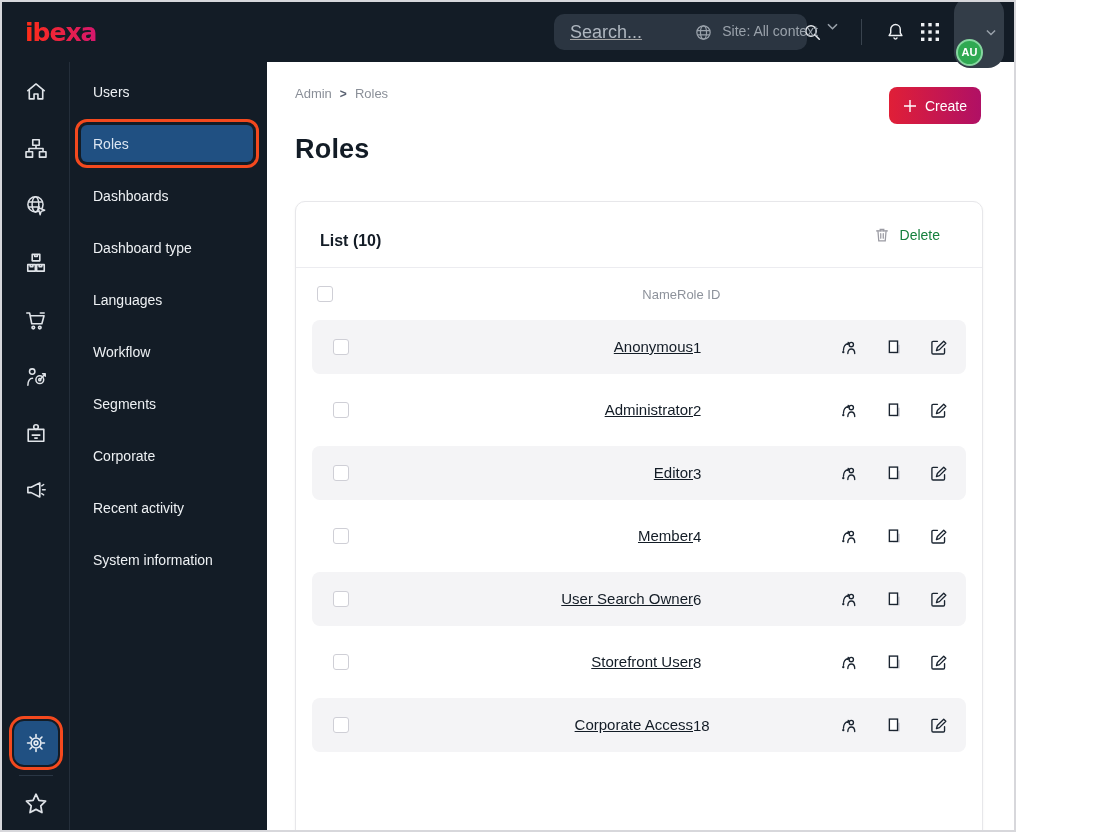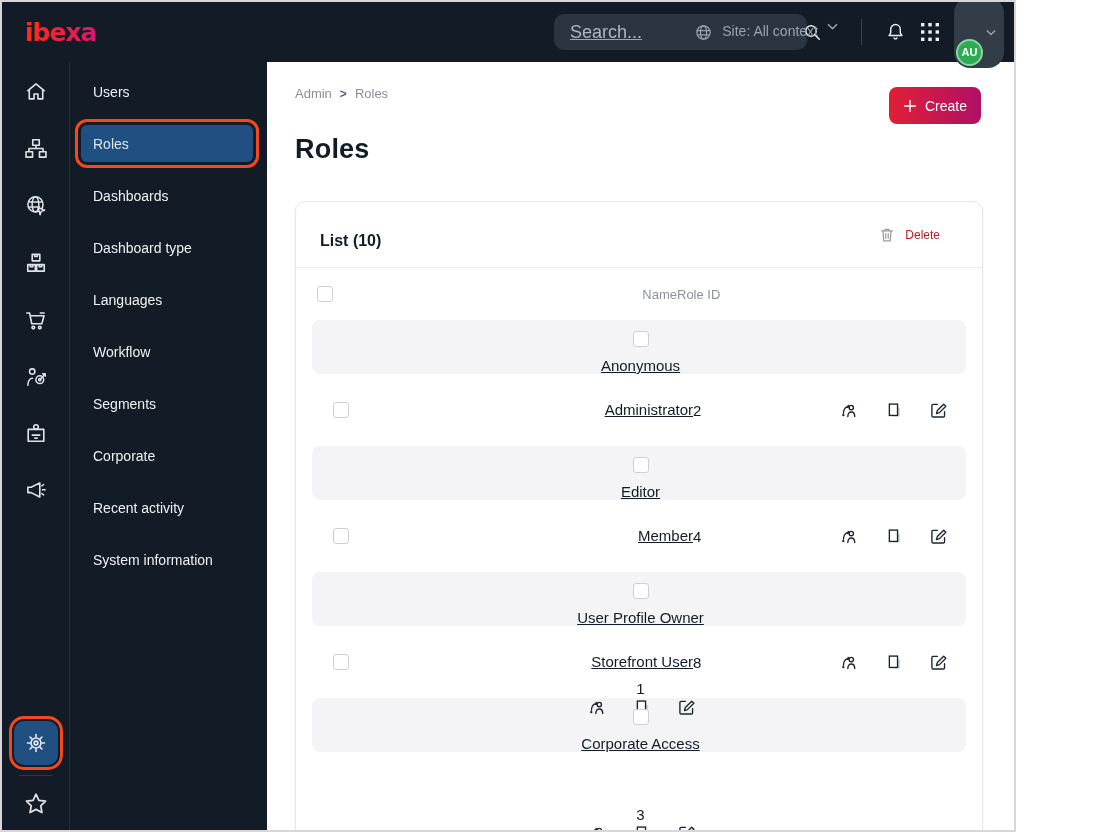--- a/index.html
+++ b/index.html
@@ -59,34 +59,34 @@
                 display:flex; align-items:center; justify-content:center; gap:8px; cursor:pointer; }
   .page-title { margin-top:33px; font-size:27px; font-weight:bold; color:#131c26; letter-spacing:.2px; }
 
   
   .card { margin-top:36px; border:1px solid #e7e7ea; border-radius:10px;
           box-shadow:0 1px 3px rgba(19,28,38,.05); background:#fff; height:640px; }
   .card-header { display:flex; align-items:center; justify-content:space-between;
                  height:66px; padding:0 42px 0 24px; border-bottom:1px solid #ececf0; }
   .card-title { font-size:16px; font-weight:bold; color:#131c26;margin-top:12px; }
   .delete-btn { display:flex; align-items:center; gap:9px; background:none; border:none;
-                color:#b91c1c; font-size:12px; font-family:"Liberation Sans", sans-serif; cursor:pointer; }
+                color:#15803d; font-size:14px; font-family:"Liberation Sans", sans-serif; cursor:pointer; }
 
   .thead { display:flex; align-items:center; padding:18px 34px 18px 21px; }
   .th { font-size:13px; color:#8d929b; }
   .cell-check { flex:0 0 37px; display:flex; align-items:center; }
   .cell-name  { flex:0 0 323px;text-align:right; }
   .cell-id    { flex:1; }
   .checkbox { width:16px; height:16px; border:1px solid #cfcfd6; border-radius:3px;
               background:#fff; cursor:pointer; display:inline-block; }
 
   .rows { padding:0 16px; }
   .trow { display:flex; align-items:center; height:54px; margin-bottom:9px;
           border-radius:8px; padding:0 18px 0 21px; }
-  .trow.alt { background:#f4f4f6;flex-direction:column; }
+  .trow.alt { background:#f4f4f6; }
   .role-link { font-size:15px; color:#131c26; text-decoration:underline; cursor:pointer; }
   .role-id { font-size:15px; color:#131c26; }
   .actions { display:flex; align-items:center; gap:25px; }
   .act-btn { background:none; border:none; width:20px; height:20px; padding:0; cursor:pointer;
              display:flex; align-items:center; justify-content:center; }
 
   svg { display:block; }
 </style>
 </head>
 <body>
@@ -432,21 +432,21 @@
                     <use href="#i-edit"></use>
                   </svg>
                 </button>
             </span>
           </div>
 
           <div class="trow alt">
             <span class="cell-check">
                 <span class="checkbox"></span>
               </span>
-            <span class="cell-name"><a class="role-link">User Profile Owner</a></span>
+            <span class="cell-name"><a class="role-link">User Search Owner</a></span>
             <span class="cell-id role-id">6</span>
             <span class="actions">
               <button class="act-btn">
                   <svg width="20" height="20">
                     <use href="#i-assign"></use>
                   </svg>
                 </button>
               <button class="act-btn">
                   <svg width="20" height="20">
                     <use href="#i-copy"></use>
@@ -483,20 +483,21 @@
                   </svg>
                 </button>
             </span>
           </div>
 
           <div class="trow alt">
             <span class="cell-check">
                 <span class="checkbox"></span>
               </span>
             <span class="cell-name"><a class="role-link">Corporate Access</a></span>
+            <span class="cell-id role-id">18</span>
             <span class="actions">
               <button class="act-btn">
                   <svg width="20" height="20">
                     <use href="#i-assign"></use>
                   </svg>
                 </button>
               <button class="act-btn">
                   <svg width="20" height="20">
                     <use href="#i-copy"></use>
                   </svg>

